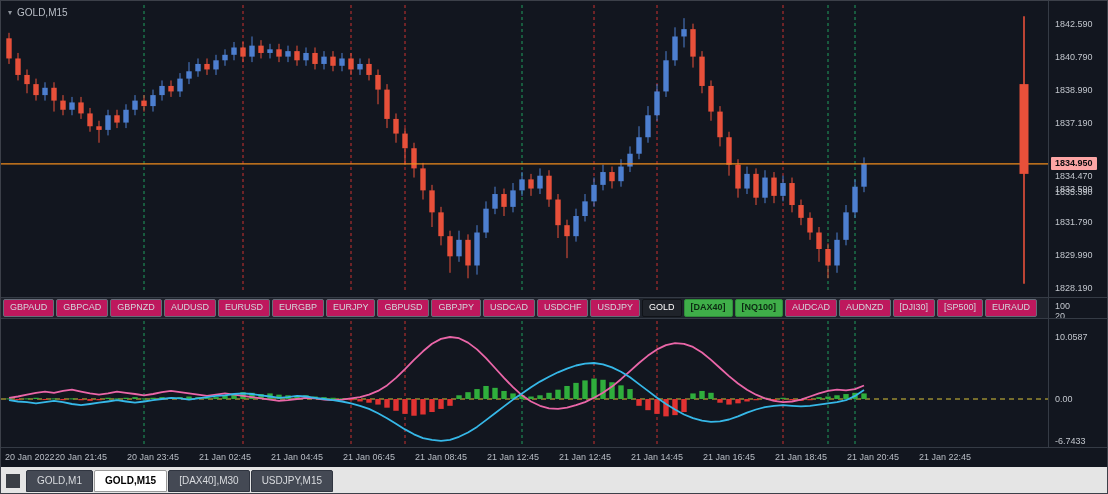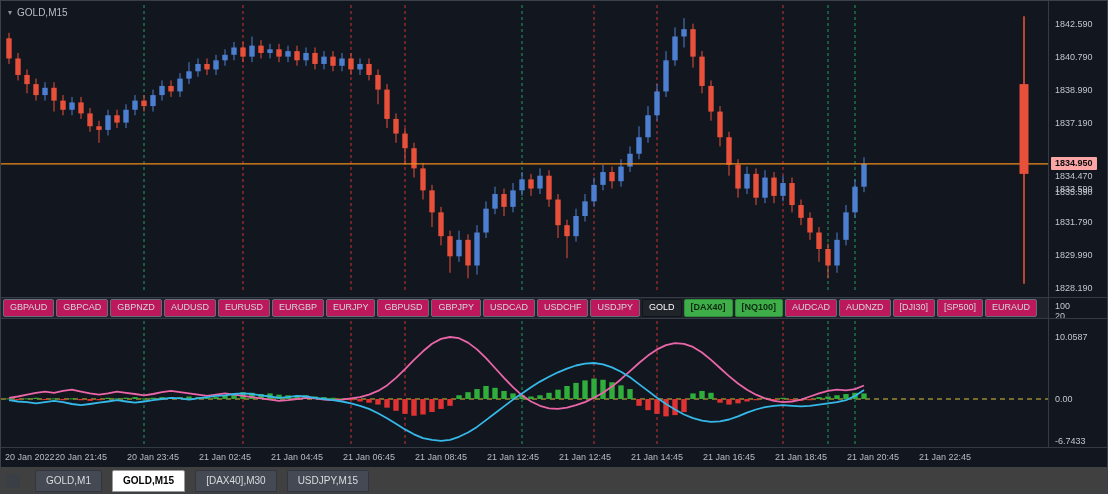--- a/index.html
+++ b/index.html
@@ -24,22 +24,22 @@
            border:1px solid #666d79;border-radius:2px;white-space:nowrap;cursor:default;}
   .sym-btn.selected{background:#1f232a;border-color:#101318;color:#ffffff;}
   .sym-btn.green{background:#3fae49;border-color:#2f8d3a;color:#0c2a12;font-weight:bold;}
   .ind-pane{position:absolute;left:0;top:318px;width:1047px;height:129px;overflow:hidden;}
   .ind-header{position:absolute;left:8px;top:4px;font-size:9.5px;color:#cfd3da;display:flex;gap:5px;z-index:3;white-space:nowrap;}
   .ind-tf{margin-right:12px;}
   .ind-val{margin-left:5px;}
   .time-axis{position:absolute;left:0;top:447px;width:956px;height:19px;background:#12161f;z-index:3;}
   .time-lbl{position:absolute;top:4px;font-size:9px;color:#b7bcc4;white-space:nowrap;transform:translateX(-50%);}
   .time-lbl.first{transform:none;}
-  .tab-bar{position:absolute;left:0;top:466px;width:1108px;height:28px;background:#404040;display:flex;
-           align-items:center;box-sizing:border-box;padding-left:2px;gap:10px;z-index:5;}
+  .tab-bar{position:absolute;left:0;top:466px;width:1108px;height:28px;background:#e5e5e5;display:flex;
+           align-items:center;box-sizing:border-box;padding-left:2px;gap:1px;z-index:5;}
   .tab-sq{width:14px;height:14px;background:#3a3e45;margin:0 5px 0 3px;}
   .tab{height:20px;line-height:20px;padding:0 10px;font-size:10px;background:#444954;color:#d9dbdf;
        border:1px solid #303540;border-radius:2px 2px 0 0;white-space:nowrap;cursor:default;}
   .tab.active{background:#ffffff;color:#000000;border-color:#9a9a9a;font-weight:bold;}
 </style>
 </head>
 <body>
 
 <div class="window">
 

